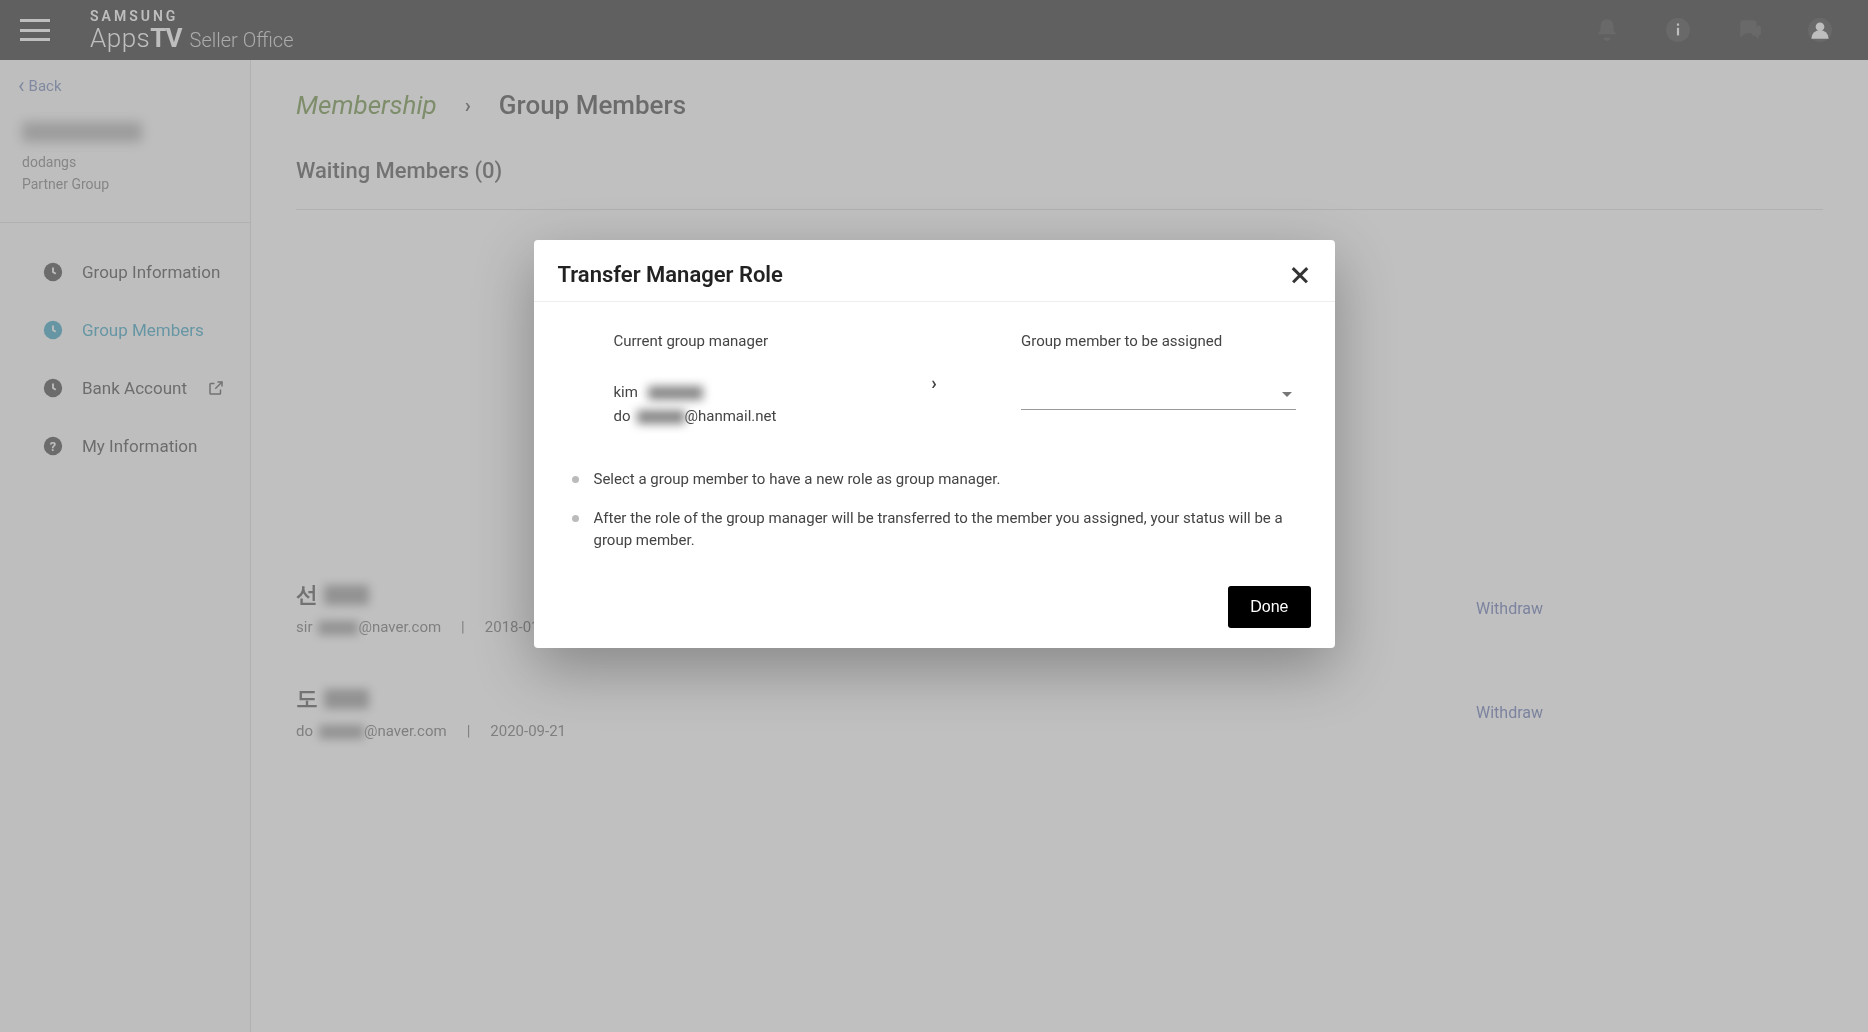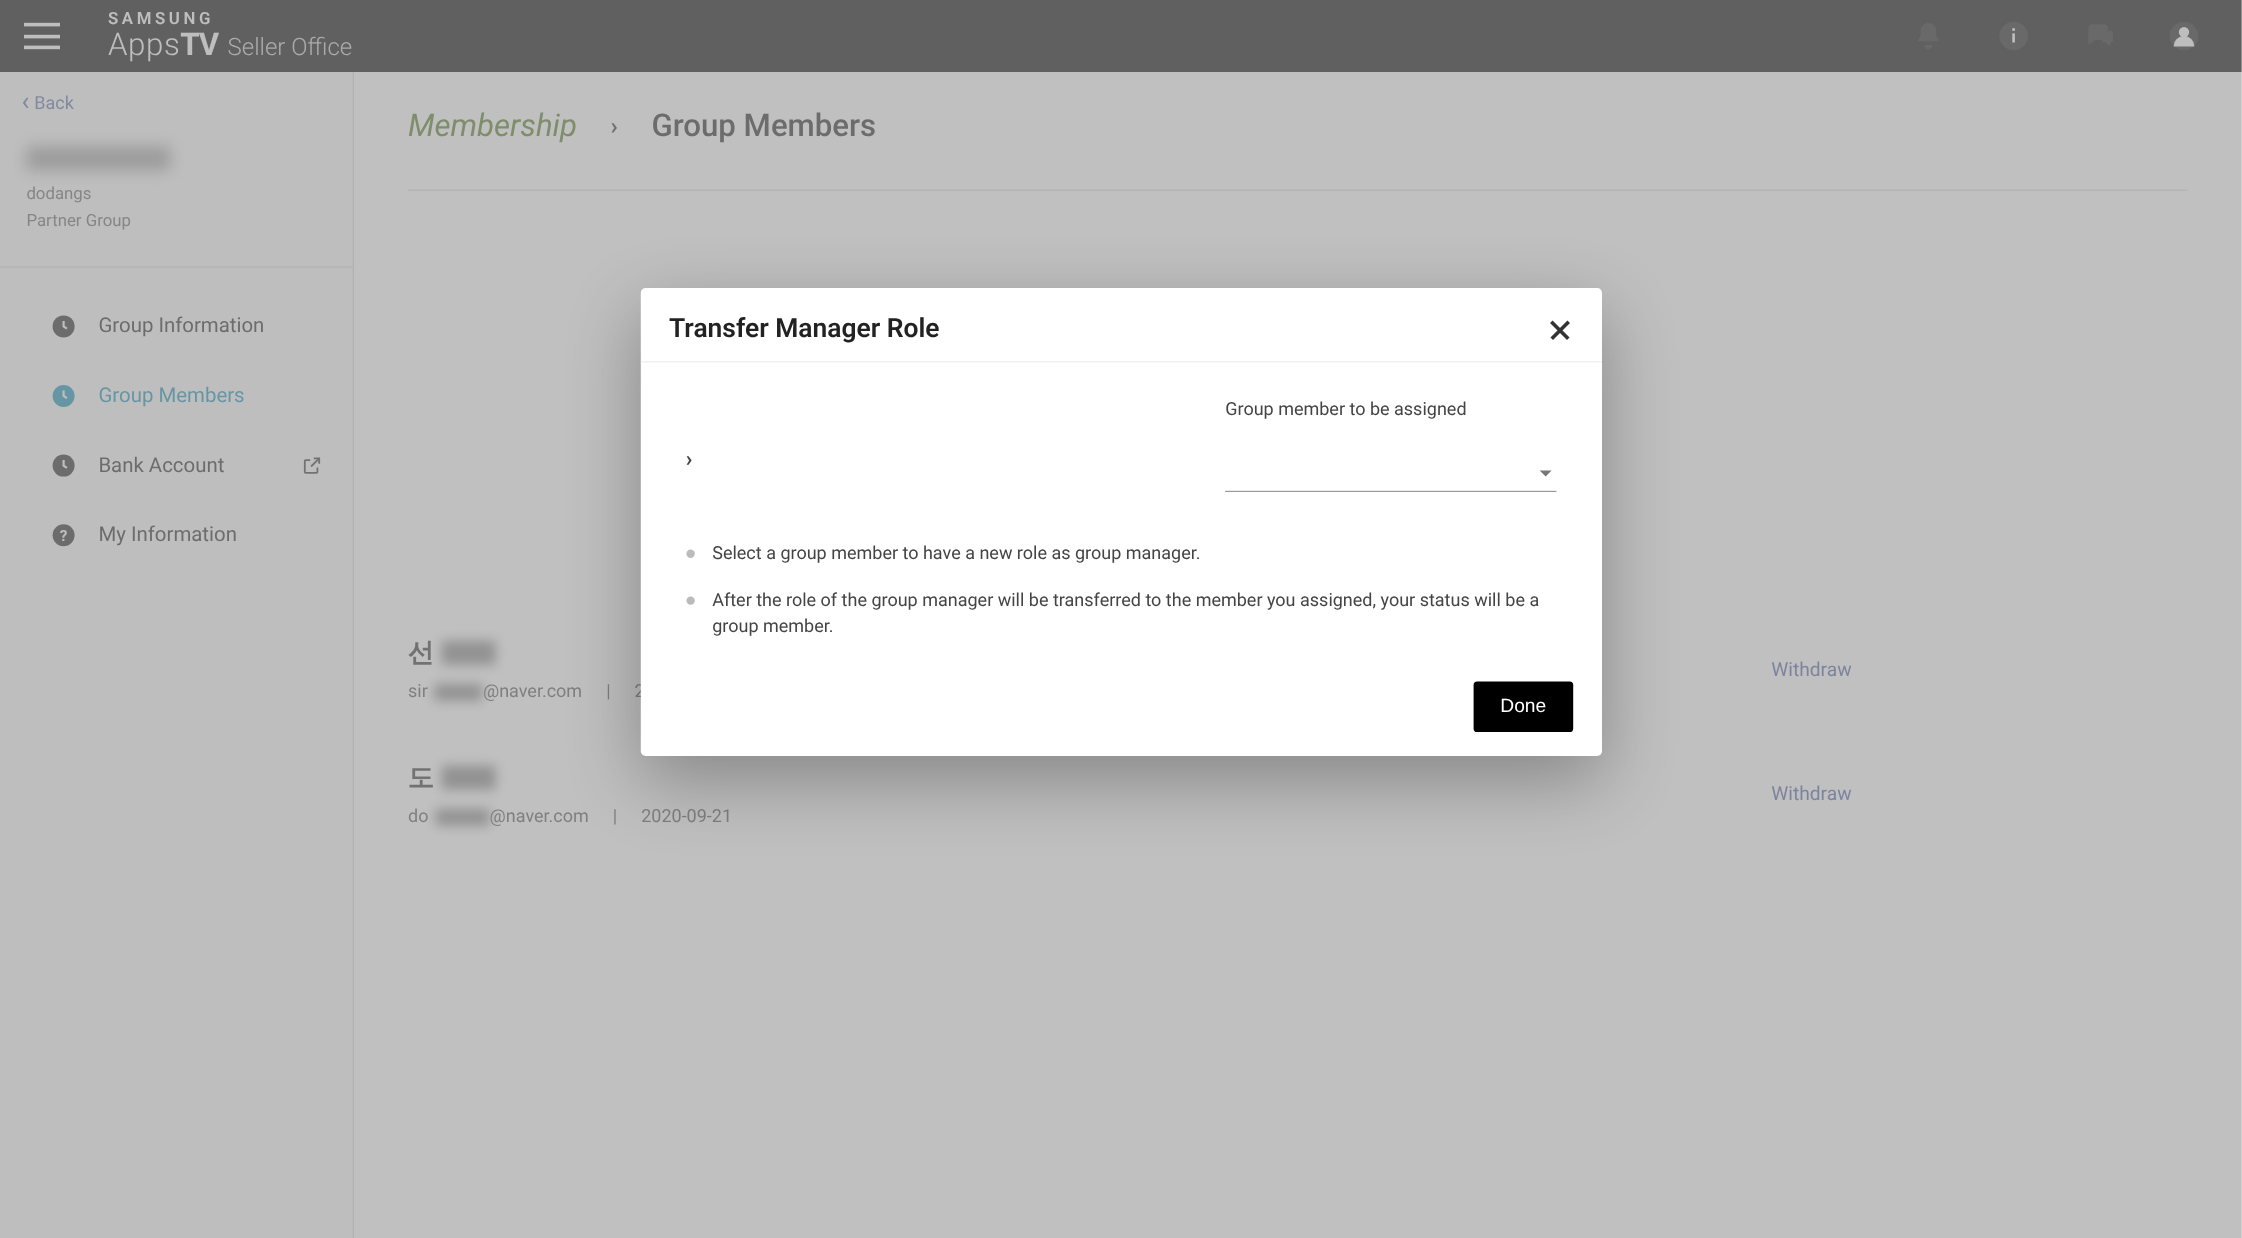--- a/index.html
+++ b/index.html
@@ -16,21 +16,21 @@
     .brand-tv { font-size: 26px; font-weight: 700; letter-spacing: -1px; }
     .brand-seller { font-size: 20px; font-weight: 300; margin-left: 8px; color: #ccc; }
     .header-icons { margin-left: auto; display: flex; gap: 45px; align-items: center; padding-right: 15px; }
     .header-icon { width: 26px; height: 26px; color: #000; cursor: pointer; }
     .header-icon svg { width: 100%; height: 100%; fill: #1a1a1a; }
     
     
     .layout { display: flex; height: calc(100% - 60px); }
     
     
-    .sidebar { width: 295px; background: #fff; border-right: 1px solid #ddd; display: flex; flex-direction: column; }
+    .sidebar { width: 251px; background: #fff; border-right: 1px solid #ddd; display: flex; flex-direction: column; }
     .back-link { padding: 15px 18px; color: #5271b8; font-size: 15px; cursor: pointer; display: flex; align-items: center; }
     .back-link::before { content: "‹"; font-size: 22px; margin-right: 4px; line-height: 1; }
     .user-block { padding: 10px 22px 24px; border-bottom: 1px solid #ddd; }
     .user-name-blur { width: 120px; height: 20px; background: #666; filter: blur(6px); margin-bottom: 12px; opacity: 0.6; }
     .user-sub { color: #666; font-size: 14px; margin-bottom: 6px; }
     .nav { padding: 20px 0; }
     .nav-item { display: flex; align-items: center; padding: 18px 22px; font-size: 17px; color: #222; cursor: pointer; position: relative; margin-left: 20px; }
     .nav-item.active { color: #0097c4; }
     .nav-icon { width: 22px; height: 22px; margin-right: 18px; display: inline-flex; align-items: center; justify-content: center; }
     .nav-icon svg { width: 100%; height: 100%; }
@@ -182,20 +182,21 @@
       </div>
     </nav>
   </div>
 
   <div class="main">
     <div class="breadcrumb">
       <span class="bc-parent">Membership</span>
       <span class="bc-sep">›</span>
       <span class="bc-current">Group Members</span>
     </div>
+    <div class="section-title">Waiting Members (0)</div>
     <hr class="hr">
 
     <div style="height:340px"></div>
 
     <div class="member-row">
       <div class="member-info">
         <div class="member-name">
           <span>선</span>
           <span class="blur-chunk" style="width:45px"></span>
         </div>
@@ -226,20 +227,29 @@
 </div>
 
 <div class="overlay">
   <div class="modal">
     <div class="modal-header">
       <div class="modal-title">Transfer Manager Role</div>
       <div class="modal-close"></div>
     </div>
     <div class="modal-body">
       <div class="transfer-grid">
+        <div class="transfer-col" style="padding-left:42px">
+          <div class="transfer-label">Current group manager</div>
+          <div class="transfer-value">
+            <span>kim</span> <span class="blur-chunk" style="width:55px;height:14px;vertical-align:middle"></span>
+          </div>
+          <div class="transfer-value">
+            <span>do</span><span class="blur-chunk" style="width:48px;height:14px;vertical-align:middle"></span><span>@hanmail.net</span>
+          </div>
+        </div>
         <div class="transfer-arrow">›</div>
         <div class="transfer-col-right">
           <div class="transfer-label">Group member to be assigned</div>
           <div class="dropdown">
             <span class="dropdown-caret"></span>
           </div>
         </div>
       </div>
       <ul class="bullets">
         <li>Select a group member to have a new role as group manager.</li>

